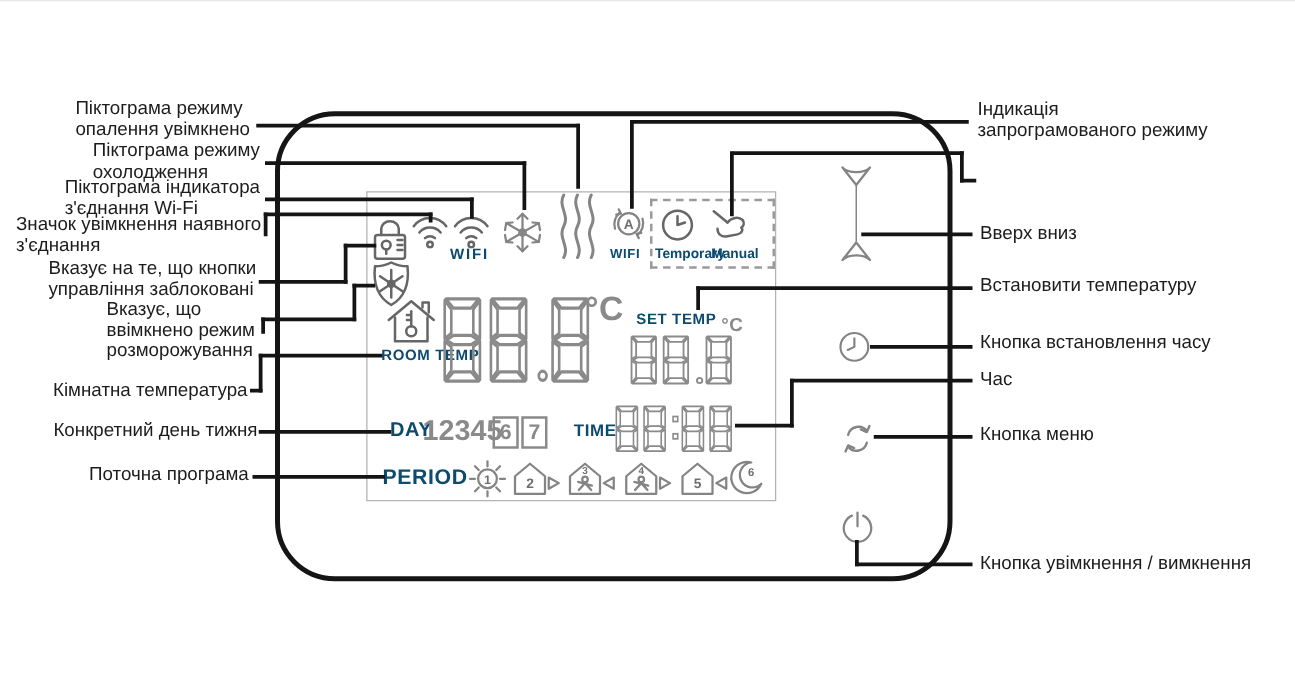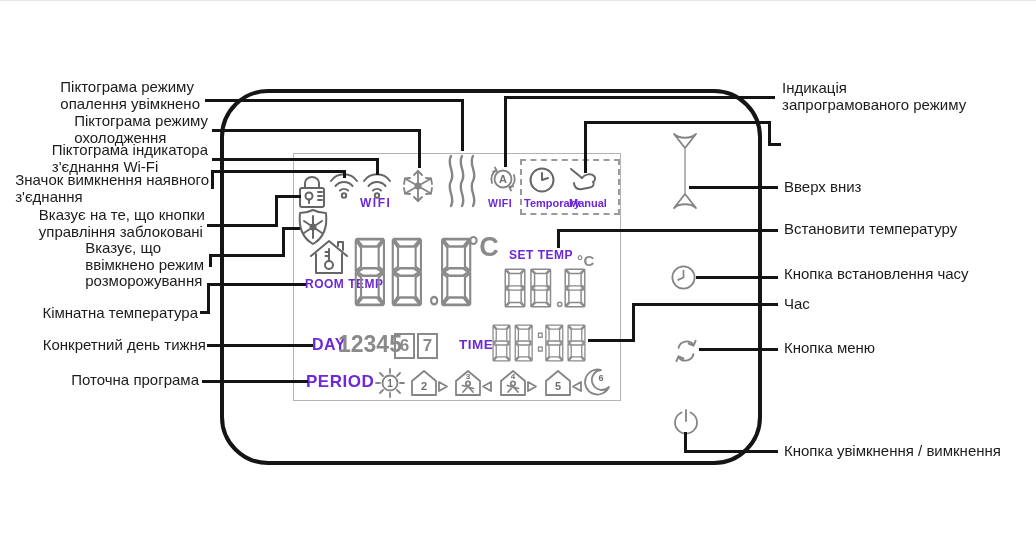--- a/index.html
+++ b/index.html
@@ -9,21 +9,21 @@
   #device{position:absolute;left:220px;top:88px;width:542px;height:376px;box-sizing:border-box;
           border:4px solid #151515;border-radius:48px;background:transparent}
   #lcd{position:absolute;left:293px;top:152px;width:328px;height:248px;box-sizing:border-box;
        border:1px solid #b3b3b3;background:#fff}
   
   .ln{position:absolute;background:#141414;z-index:5}
   
   .lbl{position:absolute;font-size:15px;line-height:1.1;color:#1c1c1c;white-space:pre-line;z-index:6}
   .lbl.r{}
   
-  .lcdt{position:absolute;font-weight:bold;color:#6d28d9;z-index:3;letter-spacing:.5px}
+  .lcdt{position:absolute;font-weight:bold;color:#0c4a6e;z-index:3;letter-spacing:.5px}
   .seg7{position:absolute;z-index:3}
   .seg7 circle,.seg7 rect{fill:none;stroke:#8a8a8a;stroke-width:2.4}
   .daybox{position:absolute;box-sizing:border-box;width:21px;height:26px;border:2px solid #8a8a8a;
           color:#8a8a8a;font-weight:bold;font-size:17px;text-align:center;line-height:22px;z-index:3}
   .icon{position:absolute;z-index:3}
   .icon svg{display:block}
   .oln{fill:none;stroke:#666;stroke-width:2;stroke-linejoin:round;stroke-linecap:round}
   .oln2{fill:none;stroke:#848484;stroke-width:1.8;stroke-linejoin:round;stroke-linecap:round}
   .numtxt{fill:#6f6f6f;font-family:"Liberation Sans",sans-serif;font-weight:bold;stroke:none}
   #dashbox{position:absolute;left:520px;top:158px;width:100px;height:56px;box-sizing:border-box;
@@ -282,21 +282,21 @@
   <div class="ln" style="left:699px;top:347px;width:79px;height:3px"></div>
   <div class="ln" style="left:684px;top:431px;width:3px;height:21px"></div>
   <div class="ln" style="left:684px;top:449px;width:94px;height:3px"></div>
 
   <div class="lbl r" style="right:836px;top:78px">Піктограма режиму
 опалення увімкнено</div>
   <div class="lbl r" style="right:828px;top:112px">Піктограма режиму
 охолодження</div>
   <div class="lbl r" style="right:828px;top:141px">Піктограма індикатора
 з'єднання Wi-Fi</div>
-  <div class="lbl r" style="right:827px;top:171px">Значок вимкнення наявного
+  <div class="lbl r" style="right:827px;top:171px">Значок увімкнення наявного
 з'єднання</div>
   <div class="lbl r" style="right:831px;top:206px">Вказує на те, що кнопки
 управління заблоковані</div>
   <div class="lbl r" style="right:832px;top:239px">Вказує, що
 ввімкнено режим
 розморожування</div>
   <div class="lbl r" style="right:838px;top:304px">Кімнатна температура</div>
   <div class="lbl r" style="right:830px;top:336px">Конкретний день тижня</div>
   <div class="lbl r" style="right:837px;top:371px">Поточна програма</div>
 

